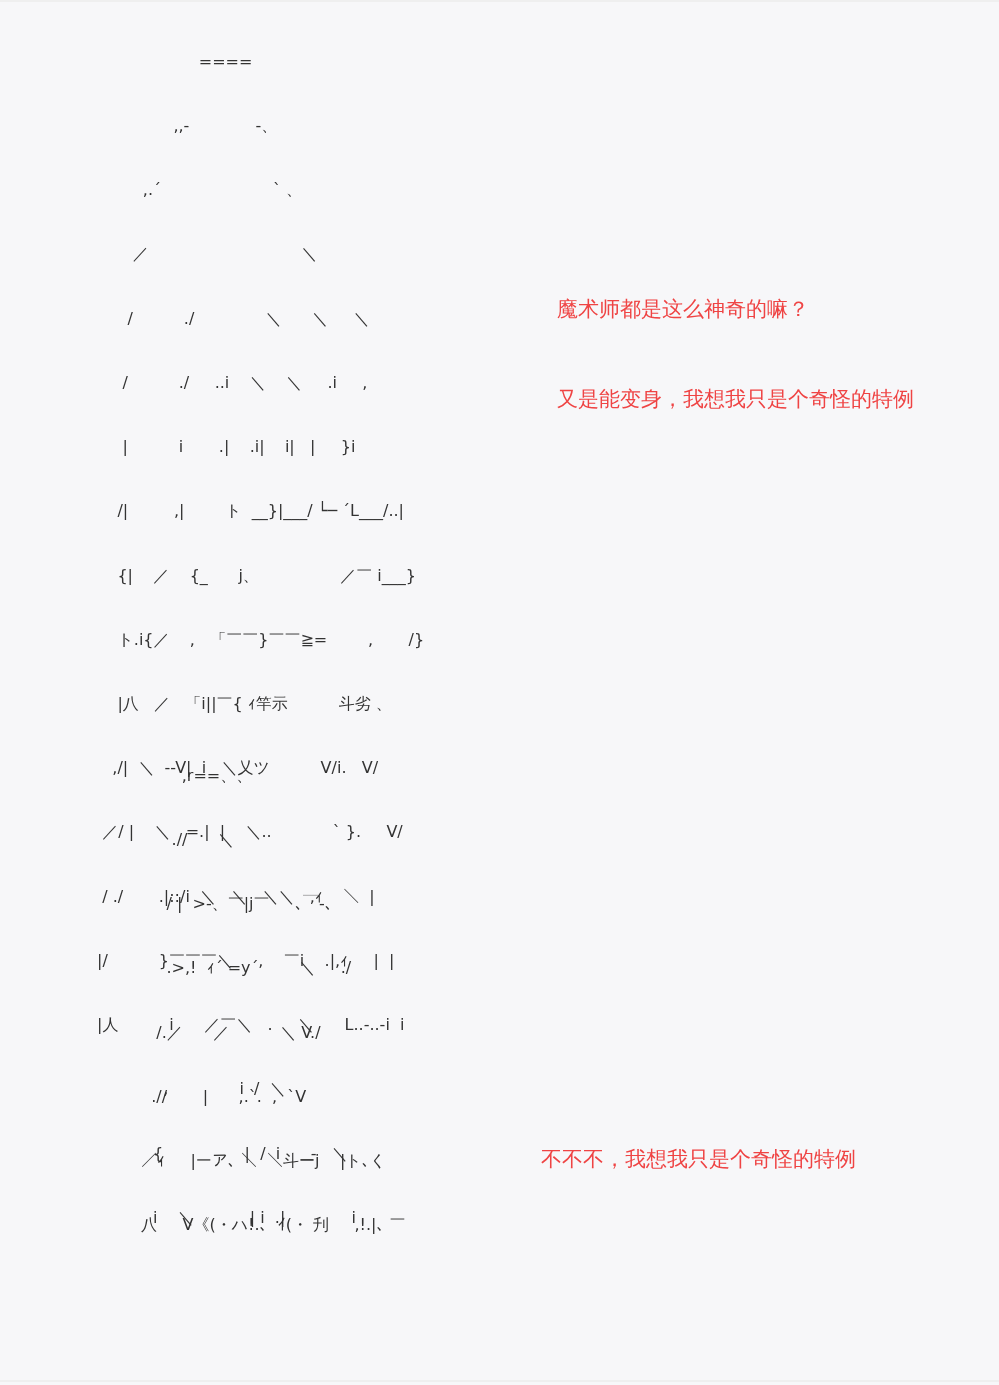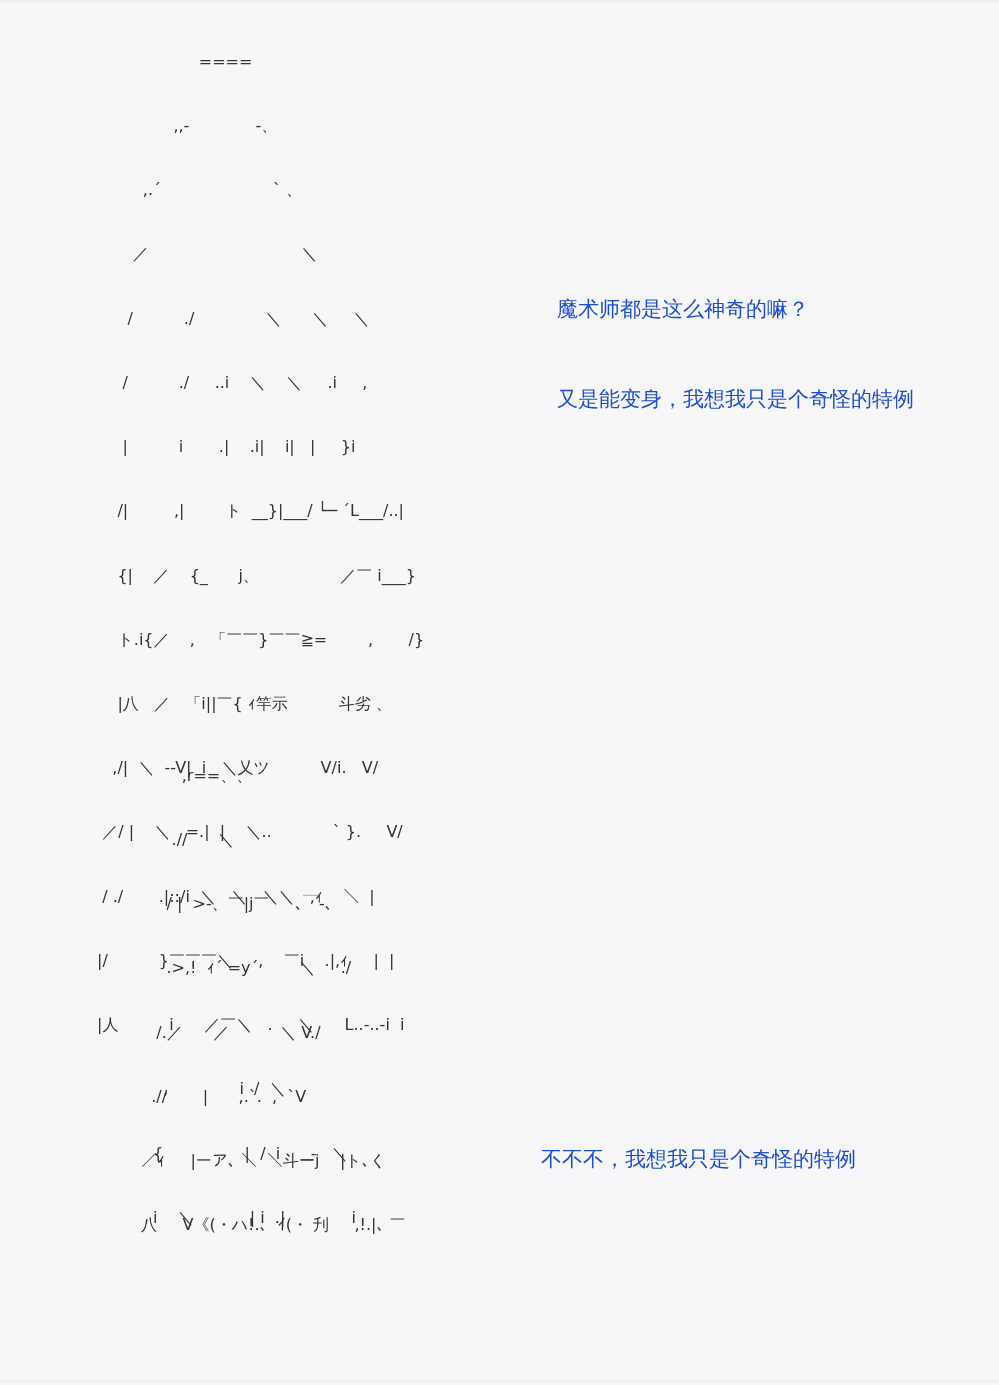--- a/index.html
+++ b/index.html
@@ -7,21 +7,21 @@
     width:999px; height:1385px; overflow:hidden;
     background:#f7f7f9; position:relative;
     font-family:"DejaVu Sans", sans-serif; color:#2a2a2a;
   }
   .aa {
     position:absolute; white-space:pre; font-size:16px; line-height:21.4px;
     font-family:"DejaVu Sans", sans-serif; color:#333;
   }
   .dialogue {
     position:absolute; white-space:pre; font-size:21px; line-height:30px;
-    font-family:"DejaVu Sans", sans-serif; color:#1d4ed8;
+    font-family:"DejaVu Sans", sans-serif; color:#ef4444;
   }
   .frame-edge { position:absolute; left:0; right:0; height:2px; background:#efefef; }
 </style>
 </head>
 <body>
 
 <div class="frame-edge" style="top:0;"></div>
 
 <div class="aa" style="left:92px; top:8px;">
   <div>                     ====</div>

